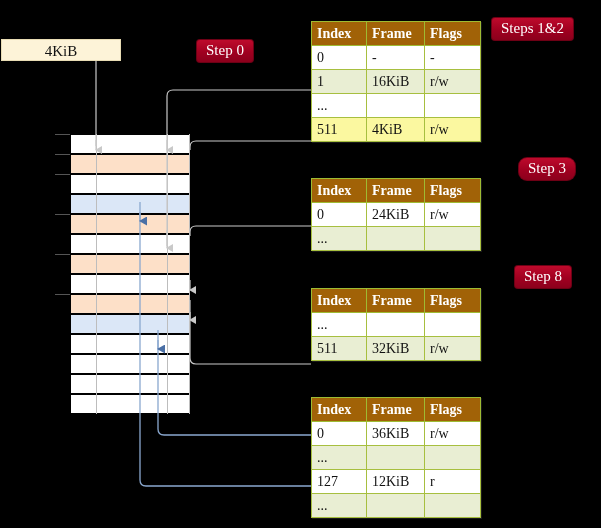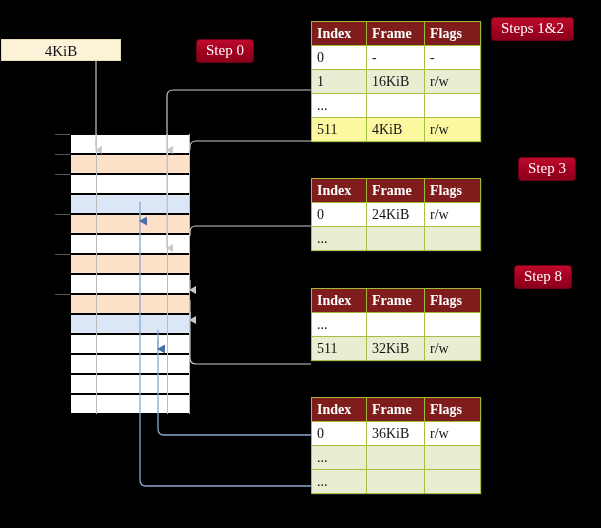--- a/index.html
+++ b/index.html
@@ -48,21 +48,21 @@
     line-height:17px;
     height:24px;
     padding:1px 5px;
     color:#111;
     font-family:"Liberation Serif","DejaVu Serif",serif;
     overflow:hidden;
     white-space:nowrap;
     box-sizing:border-box;
   }
   .ptable th{
-    background:#7f1d1d;
+    background:#a16207;
     color:#ffffff;
     font-weight:bold;
     border-color:#9ebb33;
     text-align:left;
   }
   .ptable tr.alt td{background:#e9eed3;}
   .ptable tr.plain td{background:#ffffff;}
   .ptable td.hl{background:#fbf8a0;}
   .ptable tr.alt td.hl{background:#fbf8a0;}
   .col-i{width:55px;}
@@ -199,33 +199,38 @@
         <tr class="plain">
           <td class="col-i">0</td>
           <td class="col-f">36KiB</td>
           <td class="col-g">r/w</td>
         </tr>
         <tr class="alt">
           <td class="col-i">...</td>
           <td class="col-f"></td>
           <td class="col-g"></td>
         </tr>
+        <tr class="plain">
+          <td class="col-i">127</td>
+          <td class="col-f">12KiB</td>
+          <td class="col-g">r</td>
+        </tr>
         <tr class="alt">
           <td class="col-i">...</td>
           <td class="col-f"></td>
           <td class="col-g"></td>
         </tr>
       </tbody>
     </table>
   </div>
 
 <div id="badges-root">
     <div class="badge" style="left: 188px; top: 40px; margin-left: 9px;">Step 0</div>
     <div class="badge" style="left: 492px; top: 18px;">Steps 1&amp;2</div>
-    <div class="badge" style="left: 519px; top: 158px;">Step 3</div>
+    <div class="badge" style="left: 519px; top: 158px; border-radius: 8px;">Step 3</div>
     <div class="badge" style="left: 515px; top: 266px;">Step 8</div>
   </div>
 
 <svg id="wires" viewBox="0 0 601 528" xmlns="http://www.w3.org/2000/svg">
   <defs>
     <marker id="arrG" markerWidth="8" markerHeight="8" refX="4" refY="6" orient="auto" markerUnits="userSpaceOnUse">
       <path d="M0,0 L8,0 L4,7 Z" fill="#c9c9c9"></path>
     </marker>
     <marker id="arrGu" markerWidth="8" markerHeight="8" refX="4" refY="6" orient="auto" markerUnits="userSpaceOnUse">
       <path d="M0,0 L8,0 L4,7 Z" fill="#c9c9c9"></path>

